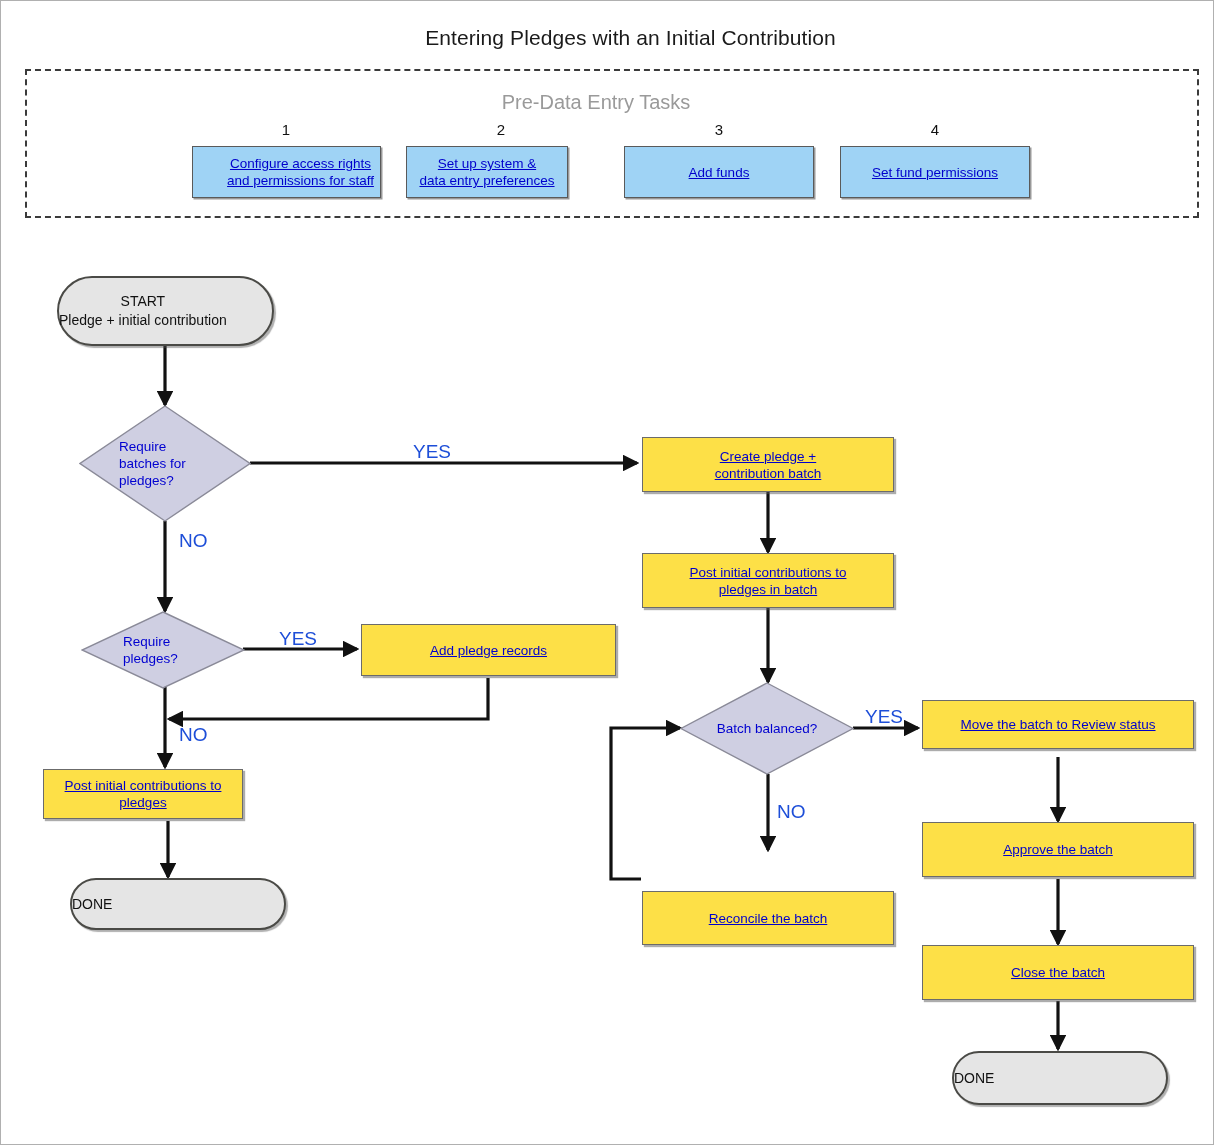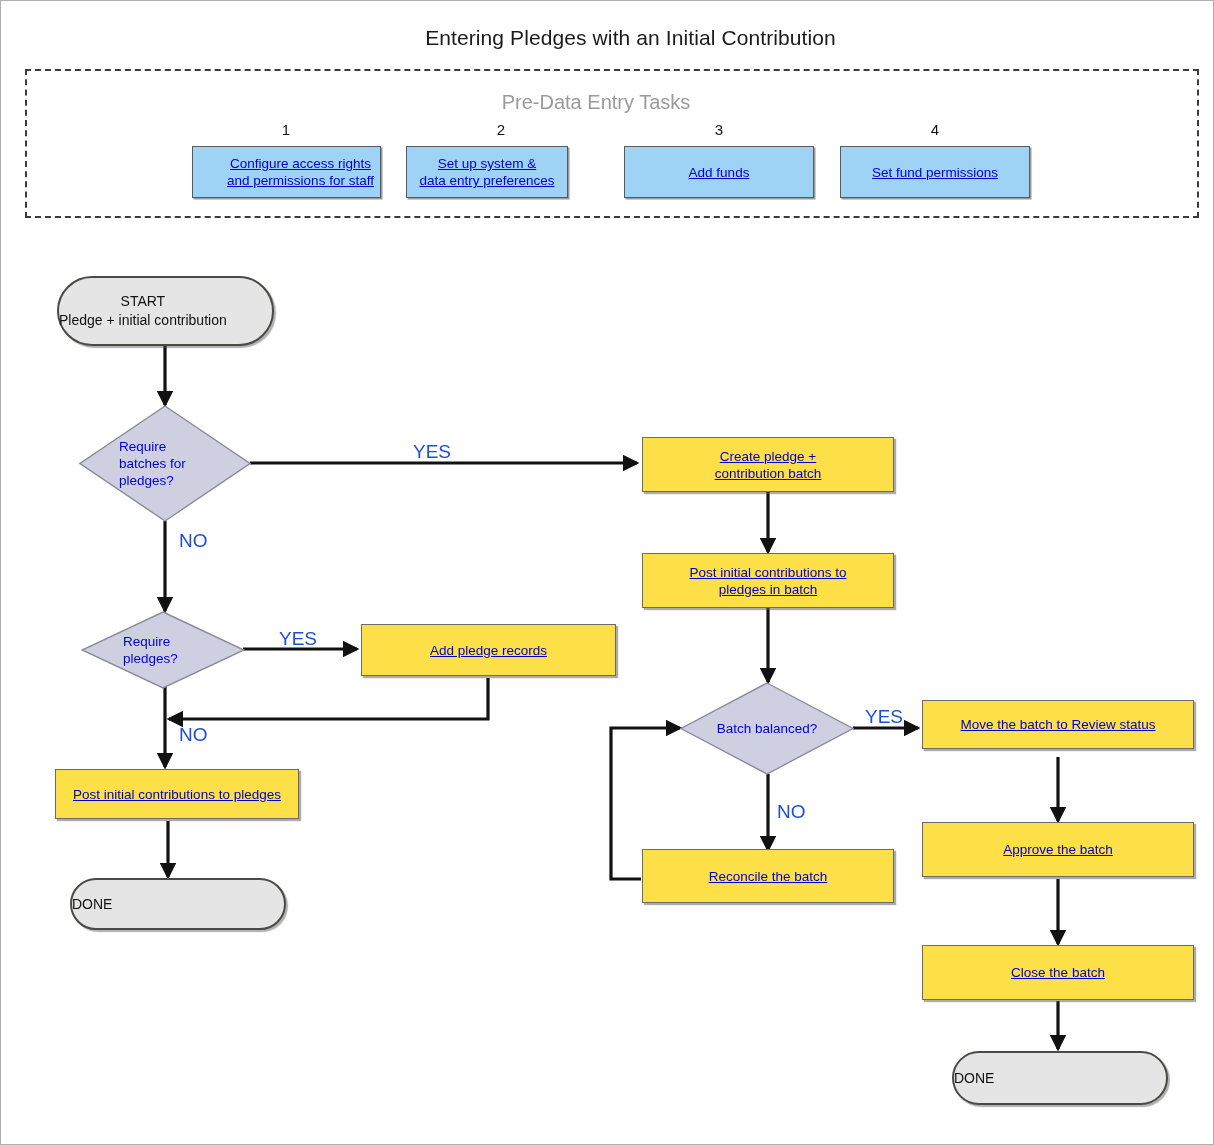--- a/index.html
+++ b/index.html
@@ -257,21 +257,21 @@
       </span>
     </div>
   </div>
   <div class="edge-label" style="left:278px; top:627px;">YES</div>
   <div class="edge-label" style="left:178px; top:723px;">NO</div>
 
   <div class="orange-box" style="left:360px; top:623px; width:255px; height:52px;">
     <span class="lnk">Add pledge records</span>
   </div>
 
-  <div class="orange-box" style="left:54px; top:768px; width:244px; height:50px;">
+  <div class="orange-box" style="left:42px; top:768px; width:200px; height:50px;">
     <span class="lnk">Post initial contributions to pledges</span>
   </div>
 
   <div class="terminator" style="left:69px; top:877px; width:216px; height:52px;">
     <span>DONE</span>
   </div>
 
   <div class="orange-box" style="left:641px; top:436px; width:252px; height:55px;">
     <span class="lnk">
       <span>Create pledge +</span><br>
@@ -288,21 +288,21 @@
 
   <div class="diamond-wrap" style="left:679px; top:681px; width:174px; height:93px;">
     <svg width="174" height="93" viewBox="0 0 174 93" xmlns="http://www.w3.org/2000/svg">
       <polygon points="87,1 173,46.5 87,92 1,46.5" fill="#cfcfe2" stroke="#8a8a98" stroke-width="1.4"></polygon>
     </svg>
     <div class="diamond-label">Batch balanced?</div>
   </div>
   <div class="edge-label" style="left:864px; top:705px;">YES</div>
   <div class="edge-label" style="left:776px; top:800px;">NO</div>
 
-  <div class="orange-box" style="left:641px; top:848px; width:252px; height:54px;">
+  <div class="orange-box" style="left:641px; top:890px; width:252px; height:54px;">
     <span class="lnk">Reconcile the batch</span>
   </div>
 
   <div class="orange-box" style="left:921px; top:672px; width:272px; height:49px;margin-top:27px;">
     <span class="lnk">Move the batch to Review status</span>
   </div>
 
   <div class="orange-box" style="left:921px; top:821px; width:272px; height:55px;">
     <span class="lnk">Approve the batch</span>
   </div>

